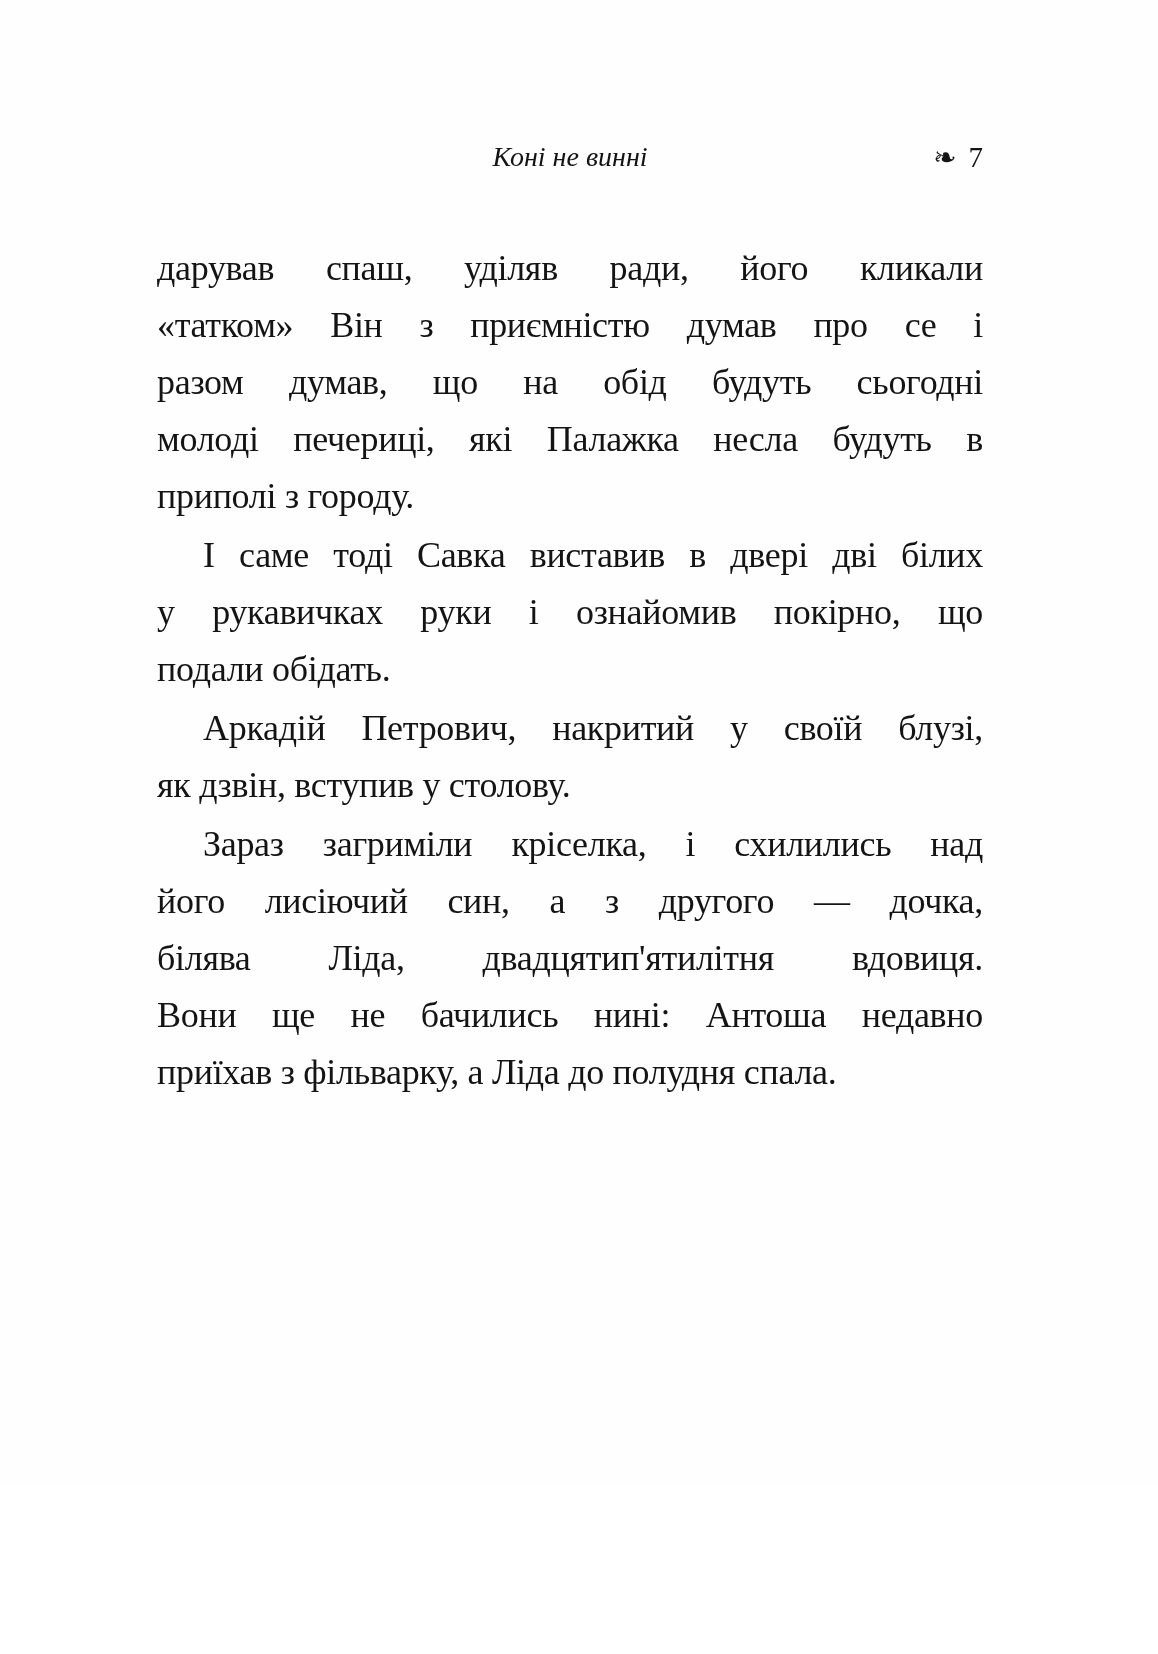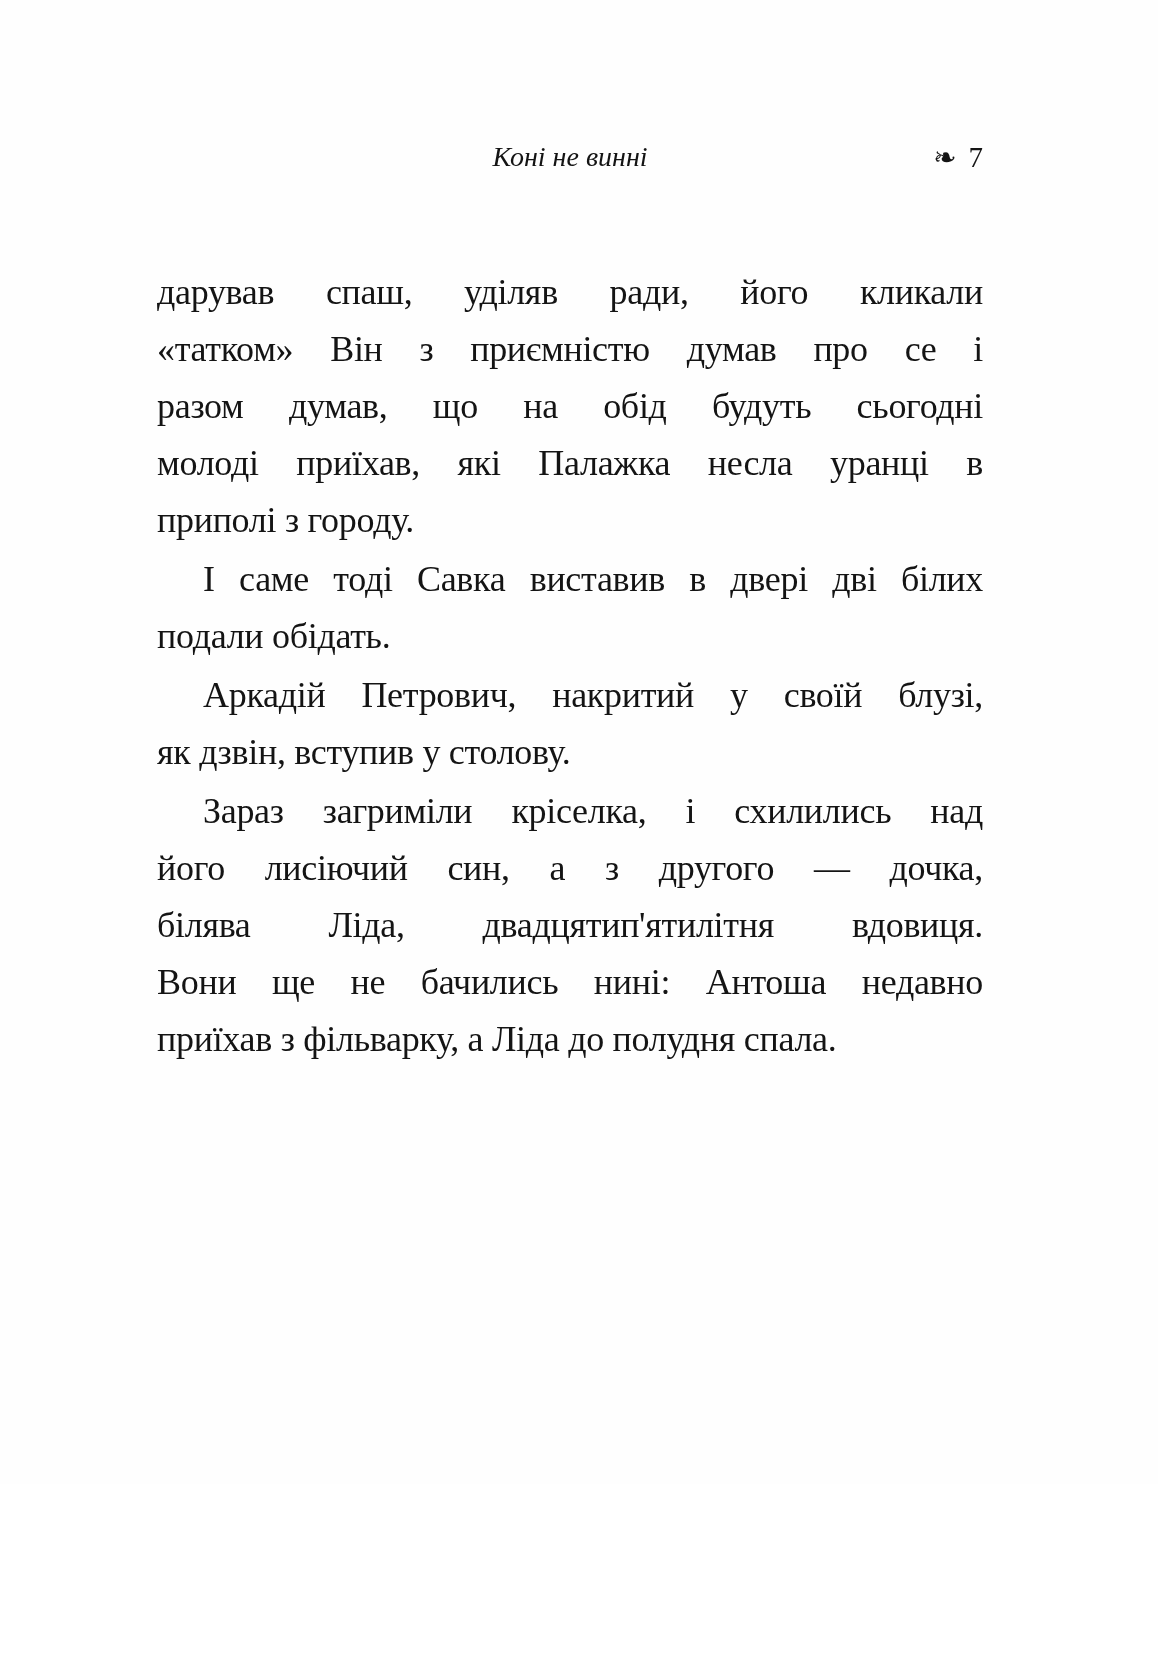--- a/index.html
+++ b/index.html
@@ -48,21 +48,21 @@
     font-size: 28px;
     line-height: 42px;
   }
   .page-number {
     font-size: 29px;
     line-height: 42px;
   }
   .text-block {
     position: absolute;
     left: 157px;
-    top: 264px;
+    top: 240px;
     width: 826px;
     font-size: 36px;
     line-height: 57px;
     letter-spacing: -0.3px;
   }
   .paragraph { margin: 0; }
   .paragraph + .paragraph { margin-top: 2px; }
   .paragraph.indented .line:first-child { text-indent: 46px; }
   .line {
     text-align: justify;
@@ -82,25 +82,26 @@
       <span class="ornament">❧</span>
       <span class="page-number">7</span>
     </div>
   </div>
 
   <div class="text-block">
       <div class="paragraph">
         <div class="line">дарував спаш, уділяв ради, його кликали</div>
         <div class="line">«татком» Він з приємністю думав про се і</div>
         <div class="line">разом думав, що на обід будуть сьогодні</div>
-        <div class="line">молоді приїхав, які Палажка несла уранці в</div>
+        <div class="line">молоді печериці, які Палажка несла будуть в</div>
         <div class="line last">приполі з городу.</div>
       </div>
       <div class="paragraph indented">
         <div class="line">І саме тоді Савка виставив в двері дві білих</div>
+        <div class="line">у рукавичках руки і ознайомив покірно, що</div>
         <div class="line last">подали обідать.</div>
       </div>
       <div class="paragraph indented">
         <div class="line">Аркадій Петрович, накритий у своїй блузі,</div>
         <div class="line last">як дзвін, вступив у столову.</div>
       </div>
       <div class="paragraph indented">
         <div class="line">Зараз загриміли кріселка, і схилились над</div>
         <div class="line">його лисіючий син, а з другого — дочка,</div>
         <div class="line">білява Ліда, двадцятип'ятилітня вдовиця.</div>

